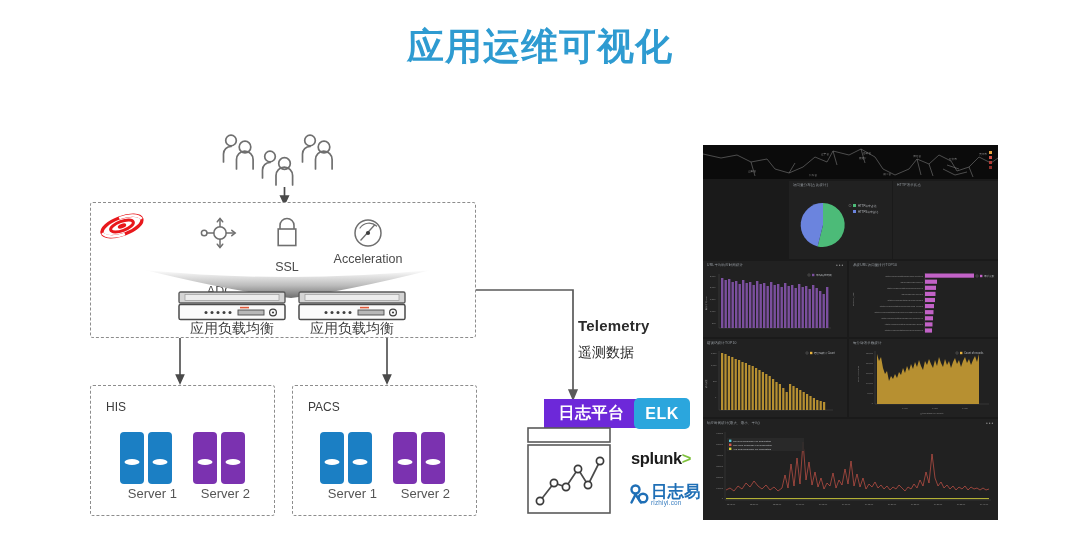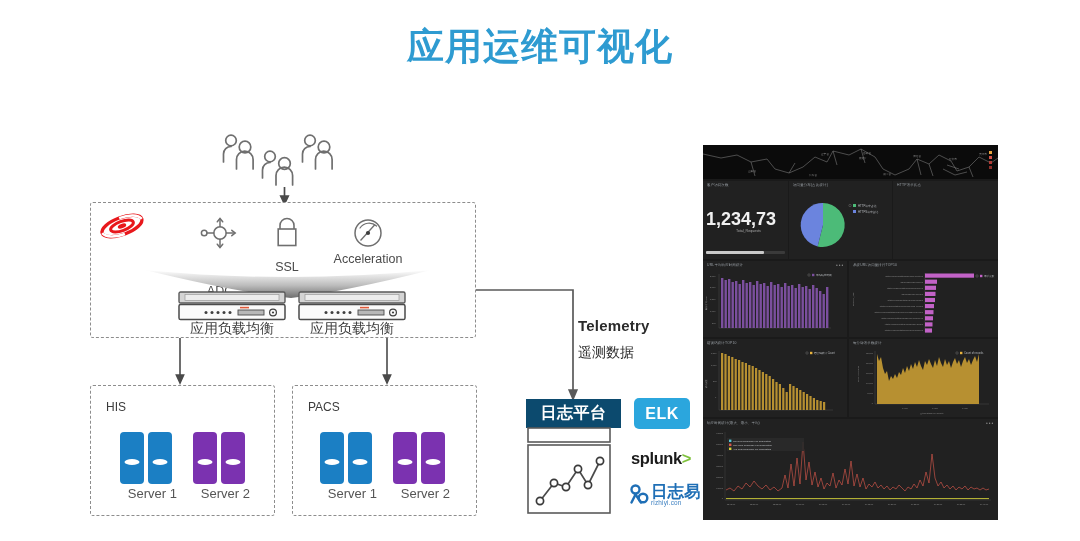--- a/index.html
+++ b/index.html
@@ -45,22 +45,22 @@
   .telemetry-en{
     position:absolute;left:578px;top:317px;font-size:15px;font-weight:bold;
     color:#2b2b2b;letter-spacing:.2px;
   }
   .telemetry-cn{
     position:absolute;left:578px;top:344px;font-size:14px;font-weight:normal;
     color:#2b2b2b;font-family:"DejaVu Sans",sans-serif;
   }
 
   .badge-red{
-    position:absolute;left:526px;top:399px;width:95px;height:29px;
-    background:#0c4a6e;color:#fff;font-size:16px;font-weight:bold;
+    position:absolute;left:544px;top:399px;width:95px;height:29px;
+    background:#6d28d9;color:#fff;font-size:16px;font-weight:bold;
     display:flex;align-items:center;justify-content:center;
     font-family:"DejaVu Sans",sans-serif;letter-spacing:.5px;
   }
   .badge-elk{
     position:absolute;left:634px;top:398px;width:56px;height:31px;
     background:#2ba6dd;color:#fff;border-radius:5px;font-size:16px;
     font-weight:bold;display:flex;align-items:center;justify-content:center;
     letter-spacing:.5px;
   }
   .splunk{
@@ -366,28 +366,20 @@
         </g>
         <g>
           <rect x="286" y="6" width="3" height="3" fill="#e8a33d"></rect>
           <rect x="286" y="11" width="3" height="3" fill="#d4524a"></rect>
           <rect x="286" y="16" width="3" height="3" fill="#b03c36"></rect>
           <rect x="286" y="21" width="3" height="3" fill="#8c2f2a"></rect>
         </g>
       </svg>
     </div>
 
-    <div class="dpanel" style="left:0;top:36px;width:85px;height:78px;">
-      <div class="dtitle">客户访问次数</div>
-      <div class="dbig" style="left:3px;top:28px;font-size:18px;">1,234,73</div>
-      <div class="dsub" style="left:33px;top:48px;">Total_Requests</div>
-      <div class="scroll-h" style="left:3px;top:70px;width:79px;height:3px;">
-          <i style="width:74%"></i>
-        </div>
-    </div>
 
     <div class="dpanel" style="left:86px;top:36px;width:103px;height:78px;">
       <div class="dtitle">访问量分布(占比统计)</div>
       <svg width="103" height="72" viewBox="0 0 103 72" style="position:absolute;left:0;top:6px;">
 
         <path d="M34 38 L34 16 A22 22 0 1 1 28.6 59.4 Z" fill="#4cbb78"></path>
 
         <path d="M34 38 L28.6 59.4 A22 22 0 0 1 34 16 Z" fill="#6b84de"></path>
         <g>
           <rect x="64" y="17" width="3" height="3" fill="#4cbb78"></rect>

